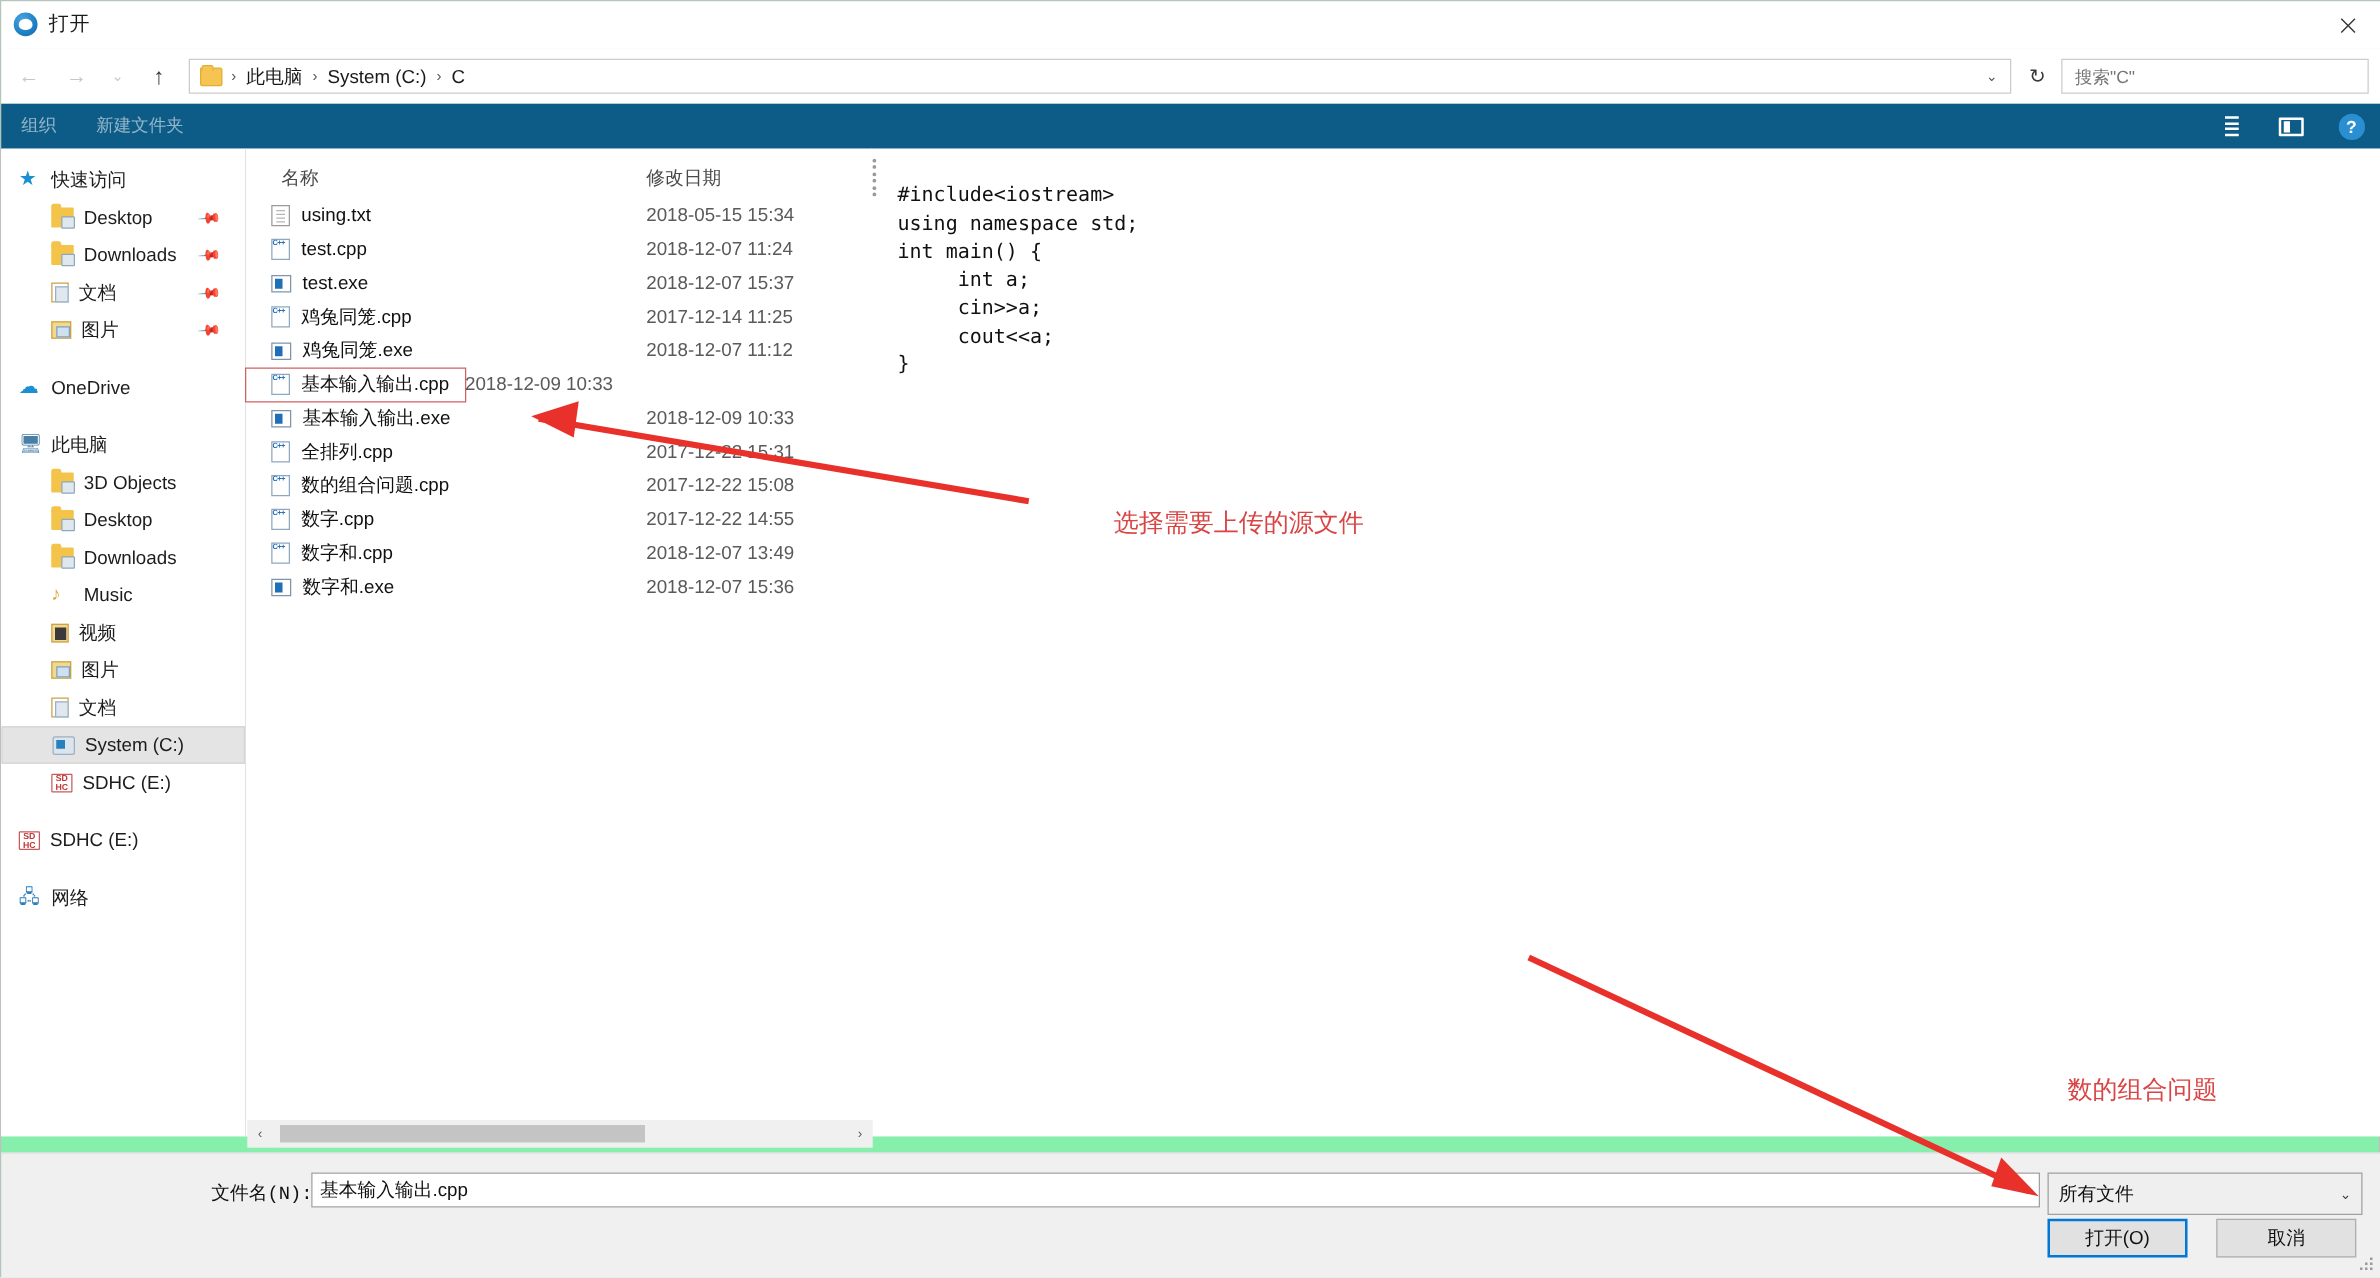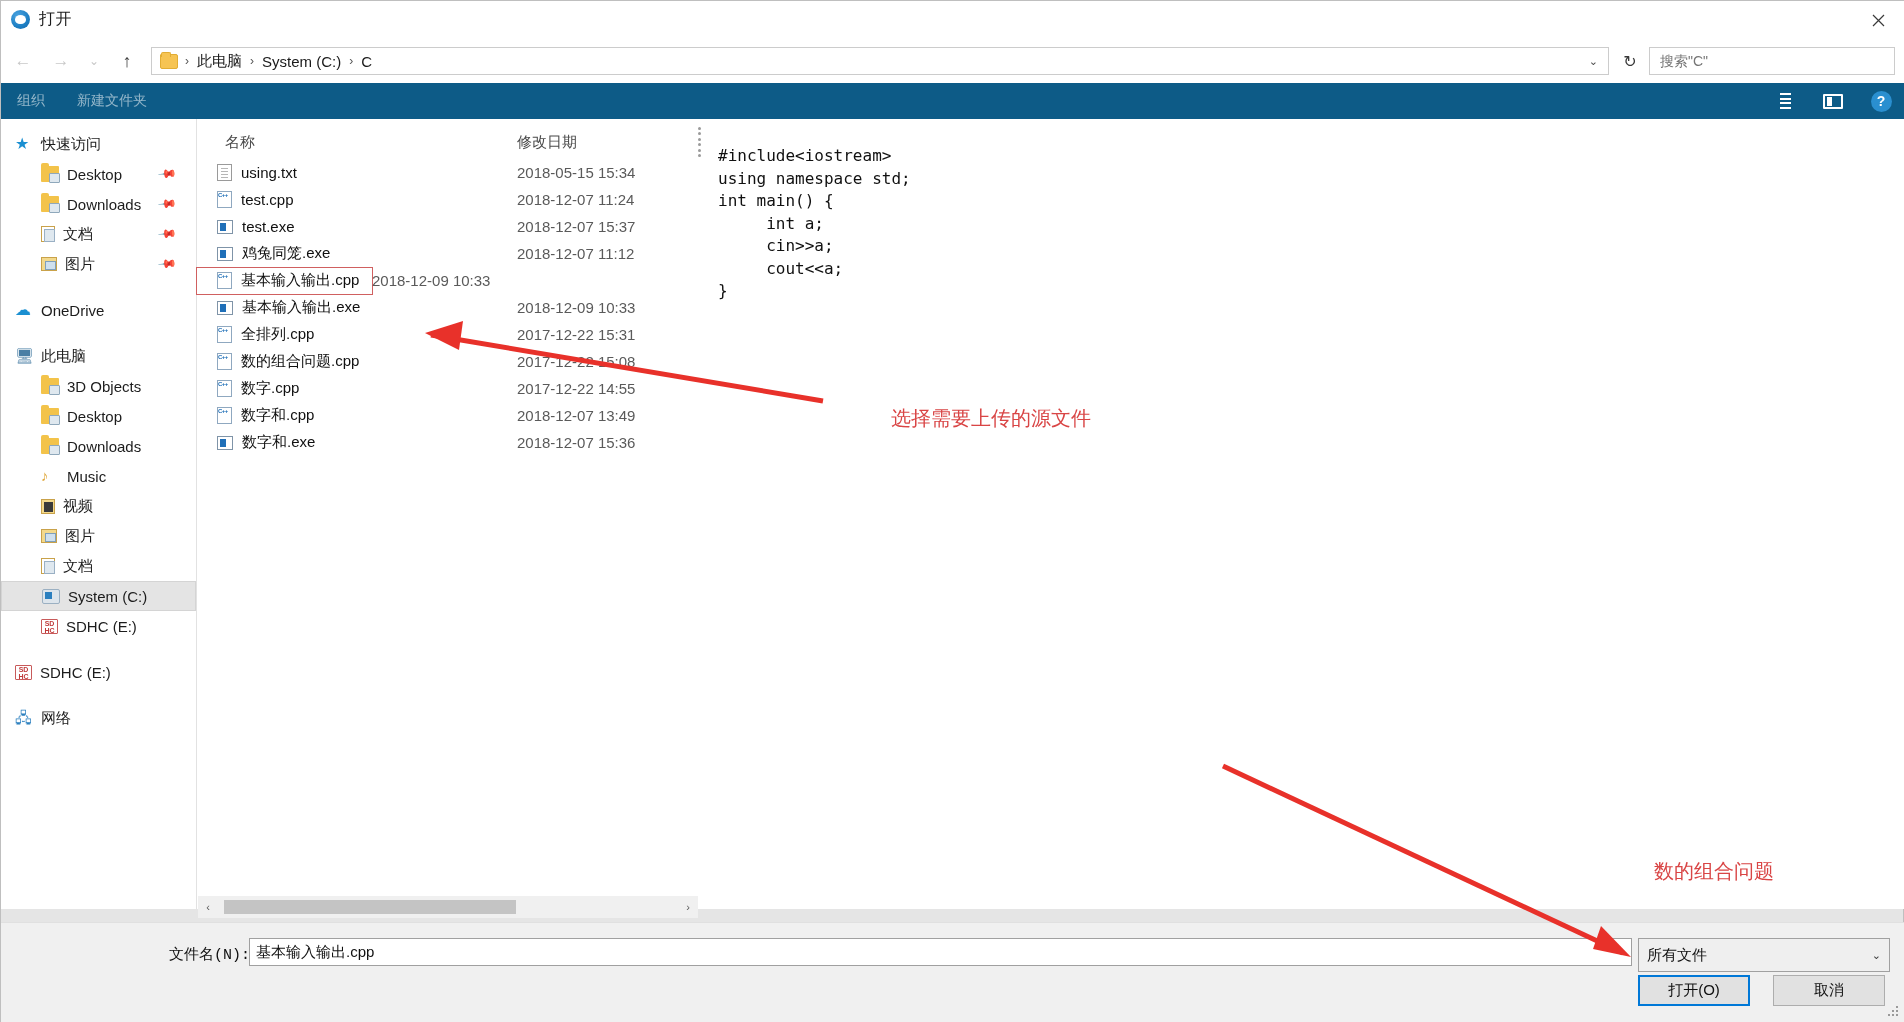--- a/index.html
+++ b/index.html
@@ -6,21 +6,21 @@
   html, body {
     margin: 0; padding: 0;
     width: 1904px; height: 1022px;
     overflow: hidden;
     background: #ffffff;
     font-family: "Liberation Sans", "DejaVu Sans", sans-serif;
   }
   #app {
     position: relative;
     width: 1904px; height: 1022px;
-    background: #e5e5e5;
+    background: #86efac;
     border: 1px solid #bfbfbf;
   }
 
   
   .titlebar {
     position: absolute; left: 0; top: 0;
     width: 1904px; height: 38px;
     background: #ffffff;
     display: flex; align-items: center;
     border-bottom: 1px solid #ffffff;
@@ -572,20 +572,27 @@
         </div>
 
         <div class="file-row">
           <div class="fname">
               <div class="ic-exe"></div>
             <span class="ftext">test.exe</span>
             </div>
           <div class="fdate">2018-12-07 15:37</div>
         </div>
 
+        <div class="file-row">
+          <div class="fname">
+              <div class="ic-cpp"></div>
+            <span class="ftext">鸡兔同笼.cpp</span>
+            </div>
+          <div class="fdate">2017-12-14 11:25</div>
+        </div>
 
         <div class="file-row">
           <div class="fname">
               <div class="ic-exe"></div>
             <span class="ftext">鸡兔同笼.exe</span>
             </div>
           <div class="fdate">2018-12-07 11:12</div>
         </div>
 
         <div class="file-row selected">

